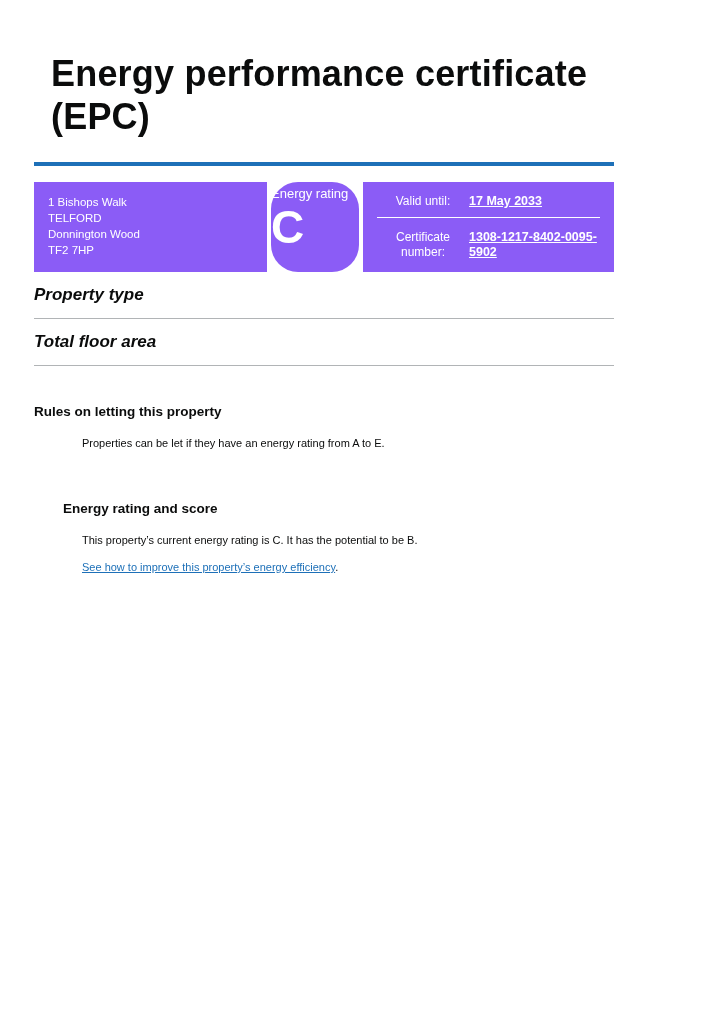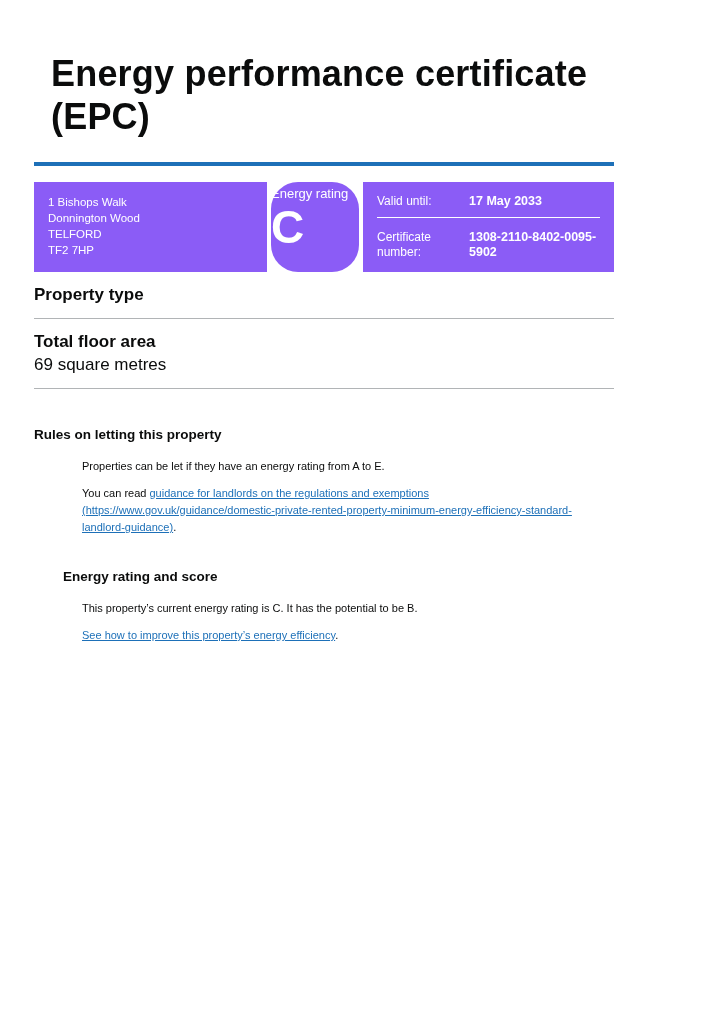--- a/index.html
+++ b/index.html
@@ -54,30 +54,30 @@
   .box-rating .rating-value {
     font-size: 46px; line-height: 46px; font-weight: bold; margin-top: 2px;
   }
   .box-validity {
     flex: 1 1 auto;
     padding: 12px 14px;
     font-size: 12px;
     line-height: 15px;
   }
   .kv-row { display: flex; }
-  .kv-row .kv-label { width: 92px; flex: 0 0 92px; }
-  .kv-row .kv-value { font-weight: bold; font-size: 12.5px; }
+  .kv-row .kv-label { width: 92px; flex: 0 0 92px; text-align: center; }
+  .kv-row .kv-value { font-weight: bold; font-size: 12.5px; text-decoration: underline; }
   .validity-divider {
     border: 0;
     border-top: 1px solid #ffffff;
     margin: 8px 0 12px 0;
   }
 
   
-  .fact { margin-top: 13px; }
+  .fact { margin-top: 13px; font-style: italic; }
   .fact-label { font-size: 17px; line-height: 20px; font-weight: bold; }
   .fact-value { font-size: 17px; line-height: 20px; margin-top: 3px; }
   .gray-divider {
     border: 0;
     border-top: 1px solid #b1b4b6;
     margin-top: 13px;
   }
 
   
   .section-heading {
@@ -87,21 +87,21 @@
     font-weight: bold;
   }
   .body-para {
     margin-top: 15px;
     font-size: 11px;
     line-height: 17px;
     max-width: 650px;
     margin-left: 48px;
   }
   .body-para + .body-para { margin-top: 10px; }
-  .section-heading.tight { margin-top: 32px; padding-left: 29px; }
+  .section-heading.tight { margin-top: 48px; padding-left: 29px; }
   a.doc-link {
     color: #1d70b8;
     text-decoration: underline;
     cursor: pointer;
   }
   .link-para { margin-top: 16px; }
 </style>
 </head>
 <body>
 
@@ -110,59 +110,57 @@
   <h1 class="doc-title"><span>Energy performance certificate</span><br>
     <span>(EPC)</span>
   </h1>
 
   <div class="blue-rule"></div>
 
   <div class="banner">
 
     <div class="box box-address">
       <div>1 Bishops Walk</div>
+      <div>TELFORD</div>
       <div>Donnington Wood</div>
-      <div>TELFORD</div>
       <div>TF2 7HP</div>
     </div>
 
     <div class="box box-rating">
       <div class="rating-label">Energy rating</div>
       <div class="rating-value">C</div>
     </div>
 
     <div class="box box-validity">
       <div class="kv-row">
         <div class="kv-label">Valid until:</div>
         <div class="kv-value">17 May 2033</div>
       </div>
       <hr class="validity-divider">
       <div class="kv-row">
         <div class="kv-label">Certificate number:</div>
-        <div class="kv-value">1308-2110-8402-0095-5902</div>
+        <div class="kv-value">1308-1217-8402-0095-5902</div>
       </div>
     </div>
 
   </div>
 
   <div class="fact">
     <div class="fact-label">Property type</div>
     <hr class="gray-divider">
   </div>
 
   <div class="fact">
     <div class="fact-label">Total floor area</div>
-    <div class="fact-value">69 square metres</div>
     <hr class="gray-divider">
   </div>
 
   <div>
     <h2 class="section-heading">Rules on letting this property</h2>
     <p class="body-para">Properties can be let if they have an energy rating from A to E.</p>
-    <p class="body-para"><span>You can read </span><a class="doc-link" href="#">guidance for landlords on the regulations and exemptions (https://www.gov.uk/guidance/domestic-private-rented-property-minimum-energy-efficiency-standard-landlord-guidance)</a><span>.</span></p>
   </div>
 
   <div>
     <h2 class="section-heading tight">Energy rating and score</h2>
     <p class="body-para">This property’s current energy rating is C. It has the potential to be B.</p>
     <p class="body-para link-para"><a class="doc-link" href="#">See how to improve this property’s energy efficiency</a><span>.</span></p>
   </div>
 
 </div>
 

